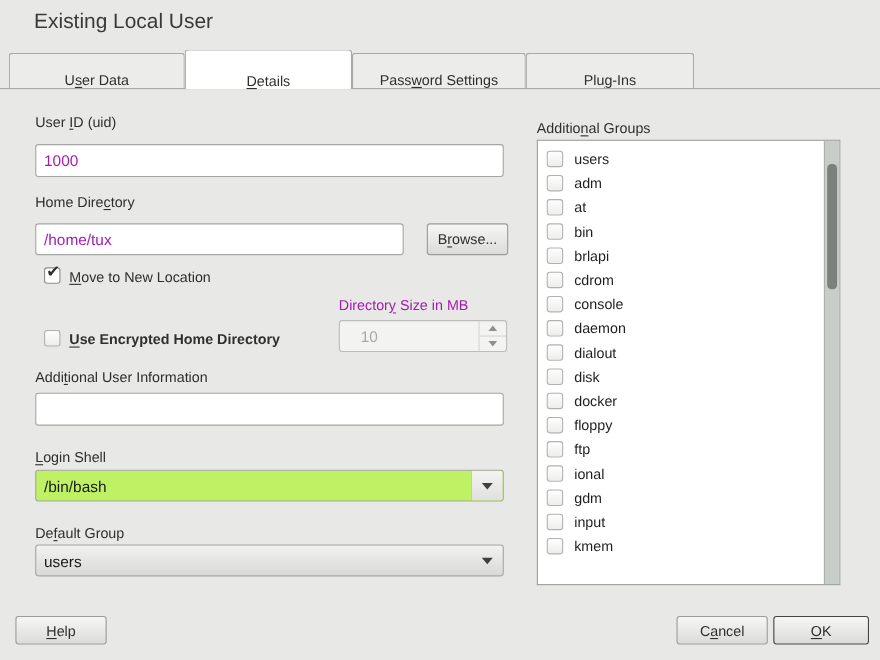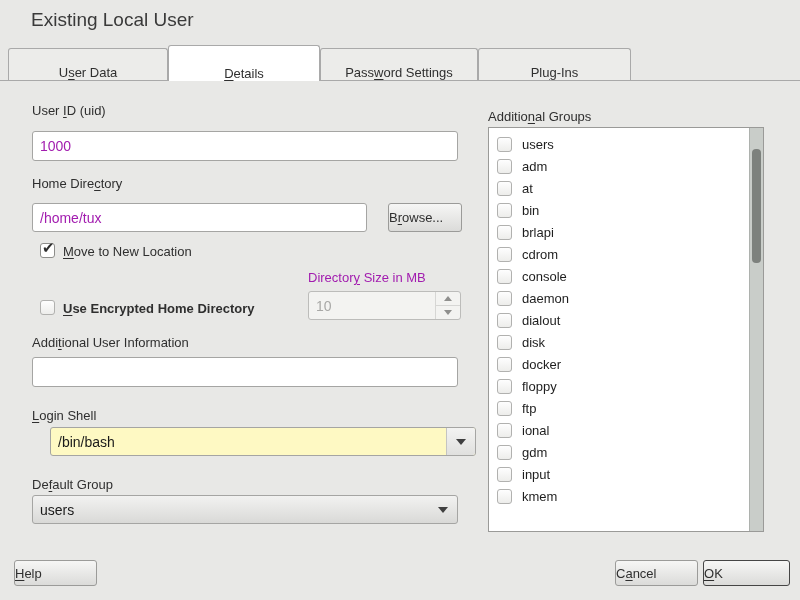--- a/index.html
+++ b/index.html
@@ -29,21 +29,21 @@
 
   
   .lbl{position:absolute;font-size:13px;color:#2f2f2f;white-space:nowrap;}
   .lbl.disabled{color:#a21caf;}
   .txt{
     position:absolute;box-sizing:border-box;background:#fff;border:1px solid #a5a5a3;
     border-radius:3px;padding:0 7px;font-family:"Liberation Sans",sans-serif;
     font-size:14px;color:#a21caf;outline:none;
   }
   .btn{
-    position:absolute;box-sizing:border-box;display:flex;align-items:center;
+    position:absolute;box-sizing:border-box;display:flex;align-items:center;justify-content:center;
     font-size:13px;color:#2f2f2f;background:linear-gradient(#f6f6f5,#dbdbd9);
     border:1px solid #9b9b99;border-radius:3px;cursor:default;
   }
   .btn.default{border-color:#454545;}
 
   .cb{
     box-sizing:border-box;width:15px;height:15px;border:1px solid #b1b1af;border-radius:3px;
     background:linear-gradient(#fefefe,#ededeb);position:relative;flex:none;
   }
   .cb.abs{position:absolute;}
@@ -62,21 +62,21 @@
   #lbl-move{left:63px;top:244px;}
   #lbl-dirsize{left:308px;top:270px;}
   #cb-enc{left:40px;top:300px;}
   #lbl-enc{left:63px;top:301px;font-weight:bold;}
 
   
   #spin{
     position:absolute;left:308px;top:291px;width:153px;height:29px;box-sizing:border-box;
     background:#f3f3f1;border:1px solid #bcbcba;border-radius:3px;
   }
-  #spin .val{position:absolute;left:7px;top:6px;font-size:14px;color:#a8a8a6;}
+  #spin .val{position:absolute;left:19px;top:6px;font-size:14px;color:#a8a8a6;}
   #spin .arrows{
     position:absolute;right:0;top:0;bottom:0;width:24px;border-left:1px solid #d6d6d4;
     display:flex;flex-direction:column;
   }
   #spin .sbtn{flex:1;display:flex;align-items:center;justify-content:center;}
   #spin .sbtn + .sbtn{border-top:1px solid #d6d6d4;}
   .tri-up{width:0;height:0;border-left:4px solid transparent;border-right:4px solid transparent;border-bottom:5px solid #8f8f8d;}
   .tri-down{width:0;height:0;border-left:4px solid transparent;border-right:4px solid transparent;border-top:5px solid #8f8f8d;}
 
   #lbl-addinfo{left:32px;top:335px;}
@@ -86,21 +86,21 @@
 
   
   .combo{
     position:absolute;box-sizing:border-box;height:29px;width:426px;border:1px solid #a5a5a3;
     border-radius:3px;display:flex;align-items:center;
   }
   .combo .value{flex:1;padding-left:7px;font-size:14px;color:#1a1a1a;}
   .combo .drop{
     width:28px;align-self:stretch;display:flex;align-items:center;justify-content:center;
   }
-  .combo.editable{background:#fef9c3;margin-left:18px;}
+  .combo.editable{background:#bef264;}
   .combo.editable .drop{border-left:1px solid #c4c4c2;background:linear-gradient(#f3f3f2,#e0e0de);border-radius:0 2px 2px 0;}
   .combo.plain{background:linear-gradient(#f2f2f1,#d9d9d7);}
   .combo .tri{width:0;height:0;border-left:5px solid transparent;border-right:5px solid transparent;border-top:6px solid #3f3f3f;}
   #combo-login{left:32px;top:427px;}
   #combo-defgroup{left:32px;top:495px;}
 
   
   #lbl-groups{left:488px;top:109px;text-align:center;}
   #group-list{
     position:absolute;left:488px;top:127px;width:276px;height:405px;box-sizing:border-box;

